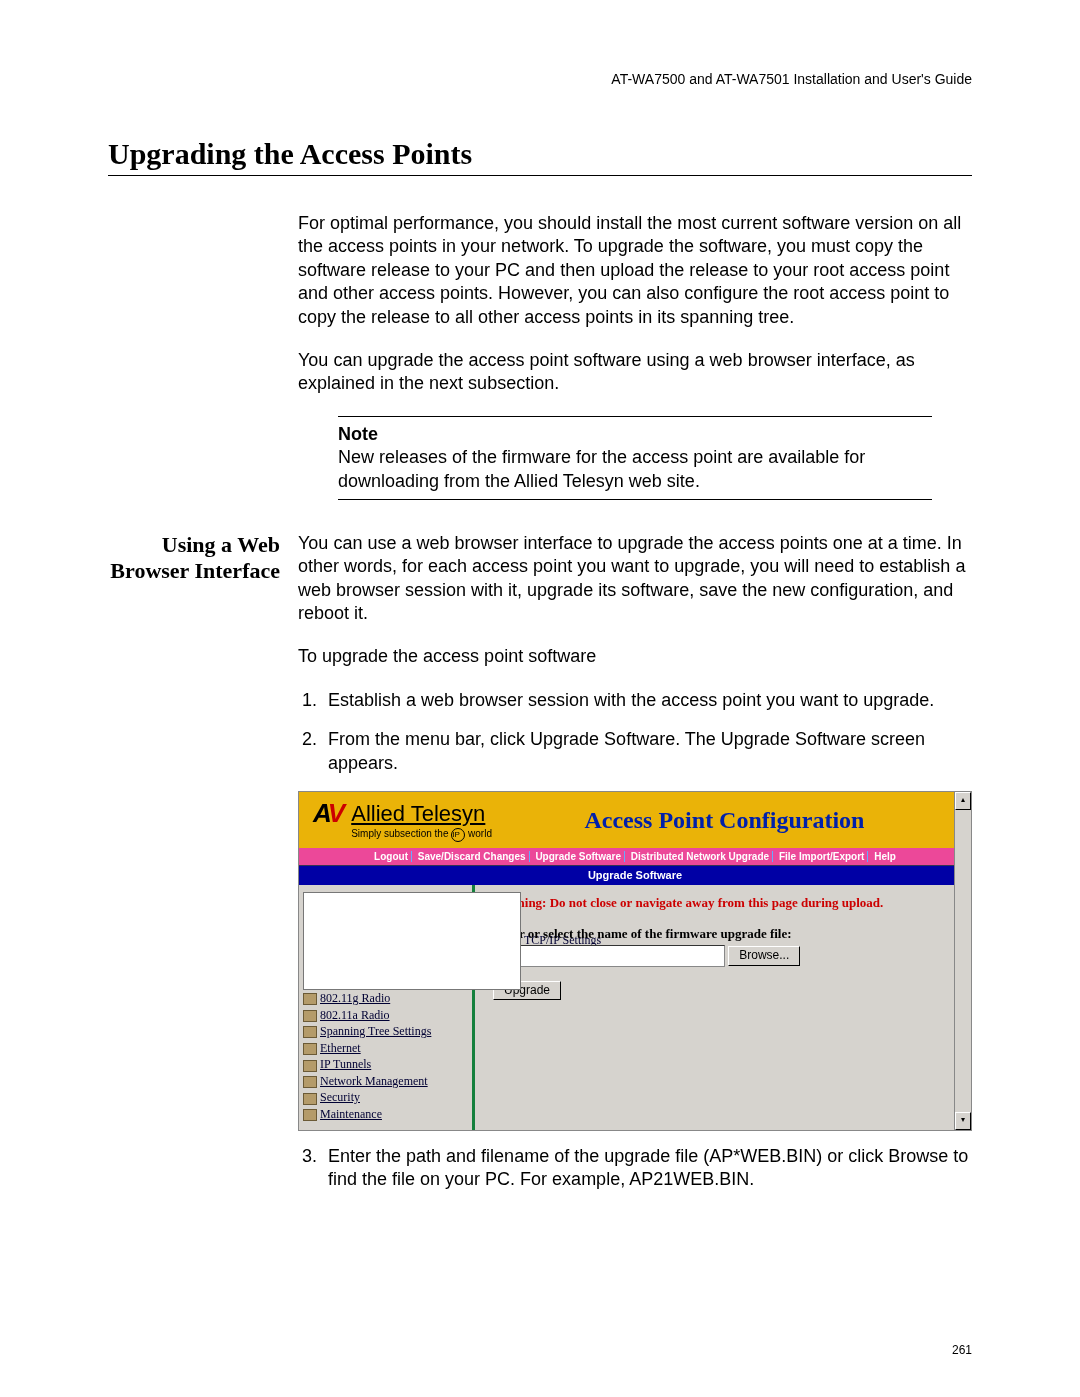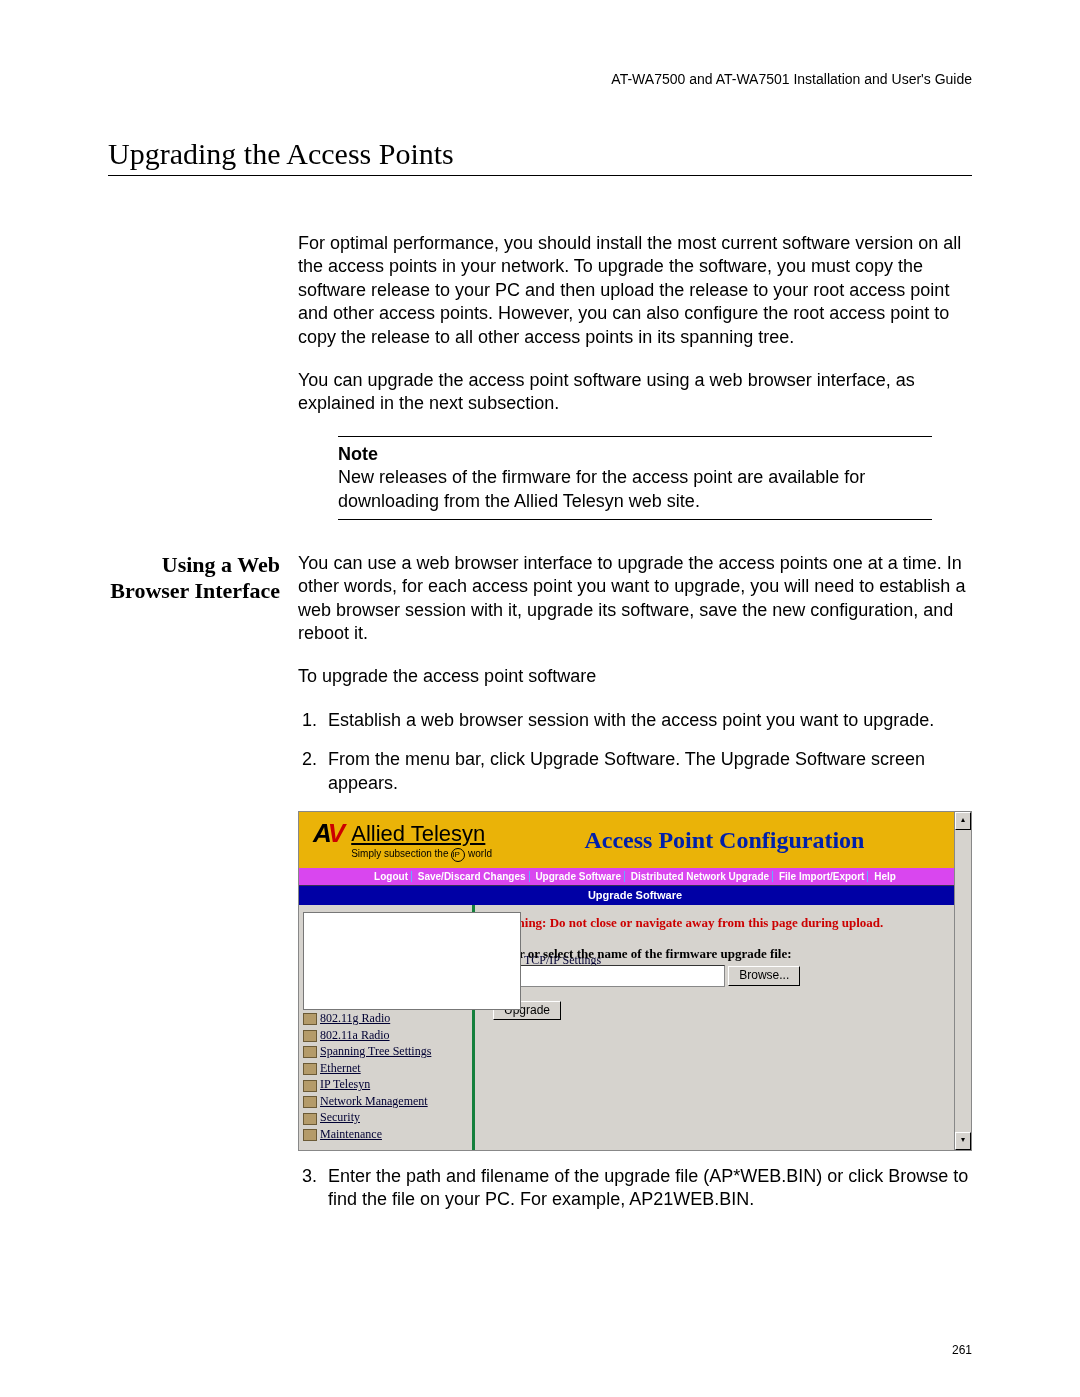--- a/index.html
+++ b/index.html
@@ -18,24 +18,24 @@
   }
   .hdr {
     text-align: right;
     font-size: 14px;
     margin-bottom: 50px;
     margin-top: 15px;
   }
   .title {
     font-family: "Times New Roman", Times, serif;
     font-size: 30px;
-    font-weight: normal;
+    font-weight: bold;
     border-bottom: 1px solid #000;
     padding-bottom: 4px;
-    margin-bottom: 56px;
+    margin-bottom: 36px;
   }
   .row {
     display: flex;
     margin-top: 10px;
   }
   .sidelabel {
     width: 190px;
     flex: 0 0 190px;
     font-family: "Times New Roman", Times, serif;
     font-size: 22px;
@@ -95,21 +95,21 @@
   }
   .shot-title {
     flex: 1;
     text-align: center;
     font-family: "Times New Roman", serif;
     font-weight: bold;
     font-size: 24px;
     color: #0020aa;
   }
   .menubar {
-    background: #d946ef;
+    background: #ec4899;
     color: #fff;
     font-size: 10px;
     font-weight: bold;
     text-align: center;
     padding: 2px 0;
   }
   .menubar span { padding: 0 3px; border-right: 1px solid #6af; }
   .menubar span:last-child { border-right: none; }
   .subbar {
     background: #0000a5;
@@ -224,21 +224,21 @@
           <span>Help</span>
         </div>
         <div class="subbar">Upgrade Software</div>
         <div class="shot-body">
           <div class="nav">
             <div><span class="ficon page"></span><a>TCP/IP Settings</a></div>
             <div><span class="ficon"></span><a>802.11g Radio</a></div>
             <div><span class="ficon"></span><a>802.11a Radio</a></div>
             <div><span class="ficon"></span><a>Spanning Tree Settings</a></div>
             <div><span class="ficon"></span><a>Ethernet</a></div>
-            <div><span class="ficon"></span><a>IP Telesyn</a></div>
+            <div><span class="ficon"></span><a>IP Tunnels</a></div>
             <div><span class="ficon"></span><a>Network Management</a></div>
             <div><span class="ficon"></span><a>Security</a></div>
             <div><span class="ficon"></span><a>Maintenance</a></div>
           </div>
           <div class="main">
             <div class="warn">Warning: Do not close or navigate away from this page during upload.</div>
             <div class="lbl">Enter or select the name of the firmware upgrade file:</div>
             <div>
               <span class="filebox"></span>
               <span class="btn">Browse...</span>

